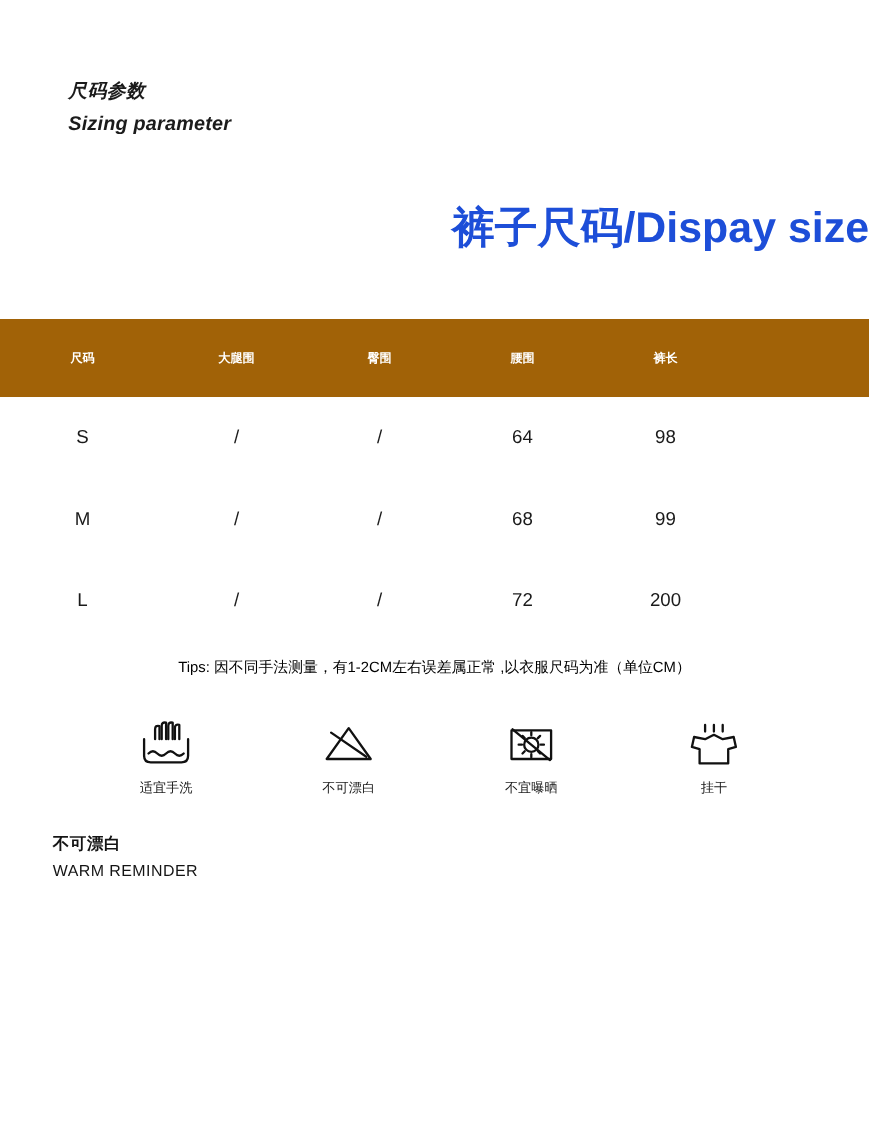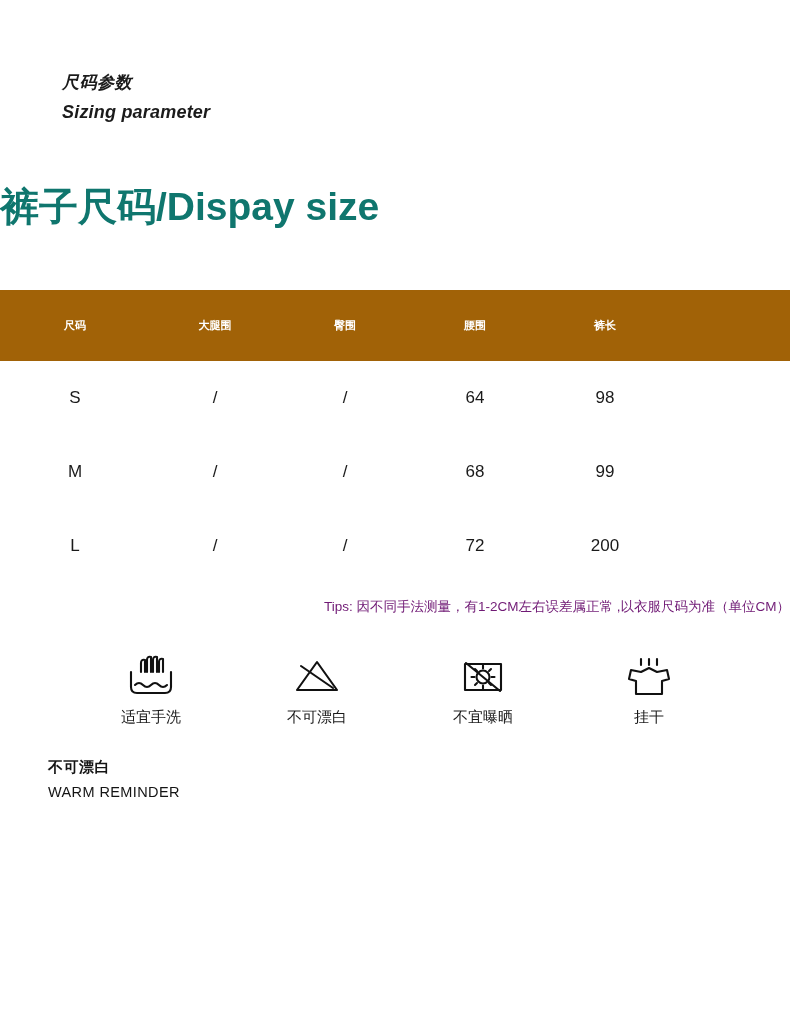--- a/index.html
+++ b/index.html
@@ -38,24 +38,24 @@
     letter-spacing: 0.2px;
     margin-top: 11px;
   }
 
   
   .big-title {
     position: absolute;
     left: 0;
     right: 0;
     top: 180px;
-    text-align: left;
+    text-align: right;
     font-size: 39px;
     font-weight: bold;
-    color: #0f766e;
+    color: #1d4ed8;
     letter-spacing: 0px;
   }
 
   
   .size-table {
     position: absolute;
     left: 0;
     top: 290px;
     width: 790px;
     border-collapse: collapse;
@@ -80,23 +80,23 @@
     background: #ffffff;
     border: none;
   }
 
   
   .tips {
     position: absolute;
     left: 0;
     right: 0;
     top: 598px;
-    text-align: right;
+    text-align: center;
     font-size: 13.5px;
-    color: #701a75;
+    color: #000000;
   }
 
   
   .care-row {
     position: absolute;
     left: 95px;
     top: 652px;
     width: 610px;
     display: flex;
     justify-content: space-between;
@@ -107,21 +107,21 @@
     text-align: center;
   }
   .care-item .glyph {
     height: 50px;
     display: flex;
     align-items: center;
     justify-content: center;
   }
   .care-item .cap {
     margin-top: 6px;
-    font-size: 15px;
+    font-size: 12px;
     color: #1a1a1a;
   }
 
   
   .warm {
     position: absolute;
     left: 48px;
     top: 758px;
     width: 700px;
   }

